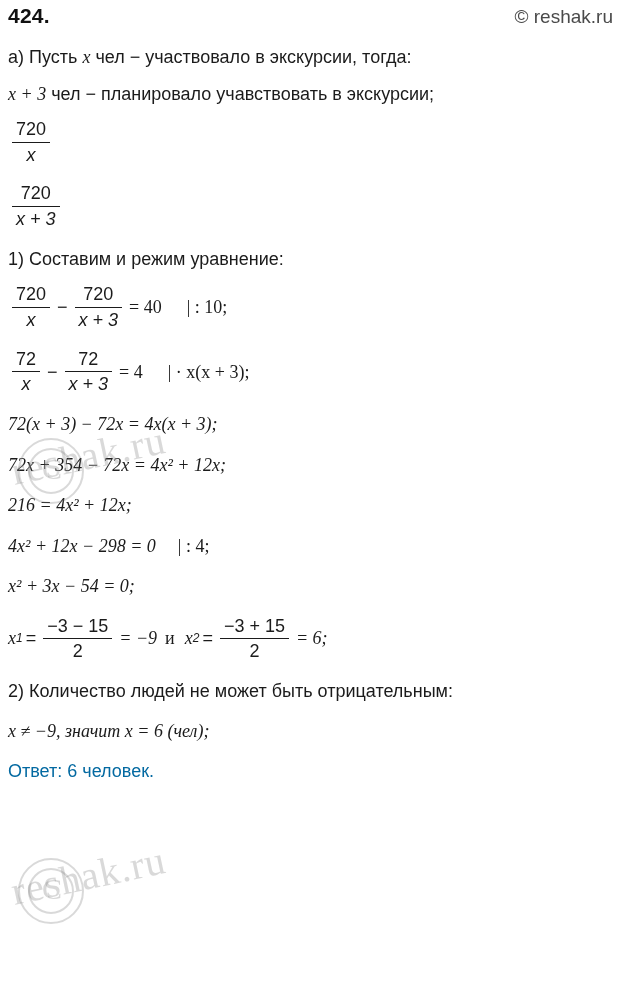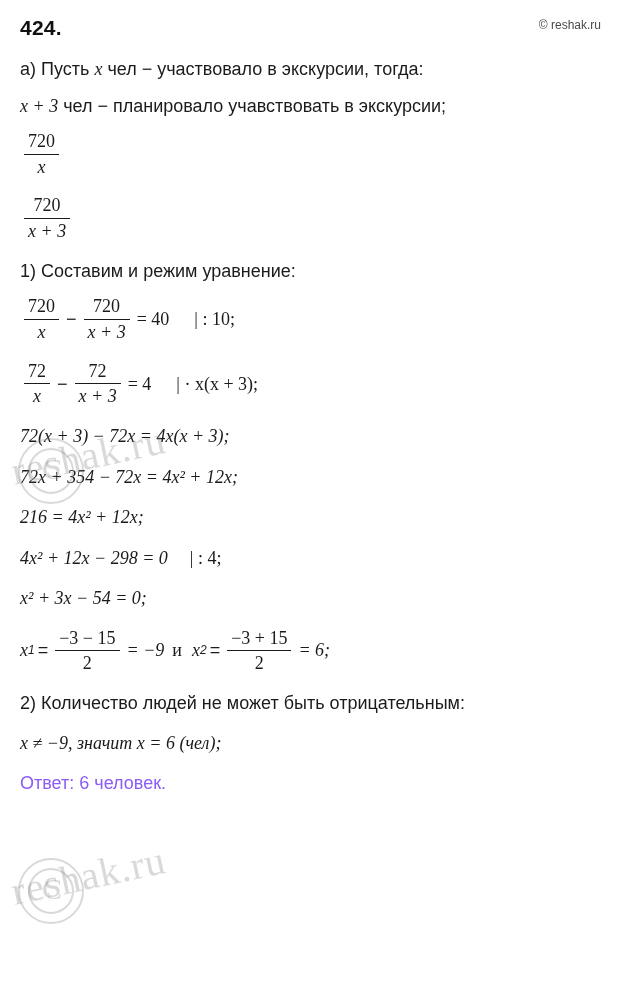--- a/index.html
+++ b/index.html
@@ -12,21 +12,21 @@
     height: 1004px;
     position: relative;
     font-family: "Liberation Serif", serif;
     color: #1a1a1a;
     overflow: hidden;
   }
   .page {
     position: relative;
     width: 623px;
     height: 1004px;
-    padding: 12px;
+    padding: 0;
     box-sizing: border-box;
   }
 
   
   .header {
     position: relative;
     height: 34px;
     padding: 6px 14px 0 8px;
   }
   .problem-number {
@@ -37,21 +37,21 @@
     font-weight: bold;
     font-size: 21px;
     letter-spacing: 0.2px;
     color: #111;
   }
   .site-credit {
     position: absolute;
     right: 10px;
     top: 6px;
     font-family: "Liberation Sans", sans-serif;
-    font-size: 12px;
+    font-size: 19px;
     color: #4a4a4a;
   }
 
   
   .content {
     position: relative;
     padding: 6px 10px 0 8px;
   }
   .line {
     display: flex;
@@ -74,21 +74,21 @@
   }
   .sp { display: inline-block; width: 5px; }
 
   
   .frac {
     display: inline-flex;
     flex-direction: column;
     align-items: center;
     vertical-align: middle;
     margin: 0 4px;
-    font-family: Liberation Serif, serif;
+    font-family: Liberation Sans, sans-serif;
   }
   .frac .num, .frac .den {
     padding: 0 4px;
     font-size: 18px;
     line-height: 1.15;
   }
   .frac .bar {
     width: 100%;
     min-width: 26px;
     height: 1px;
@@ -105,21 +105,21 @@
   }
   sub.idx {
     font-size: 12px;
     vertical-align: sub;
     font-style: italic;
   }
 
   .answer {
     font-family: "Liberation Sans", sans-serif;
     font-size: 18px;
-    color: #8b5cf6;
+    color: #0369a1;
     margin-top: 2px;
   }
   .answer .ans-label { font-family: "Liberation Sans", sans-serif; }
 
   
   .watermark {
     position: absolute;
     font-family: "Liberation Serif", serif;
     color: rgba(130,130,130,0.30);
     font-size: 40px;

